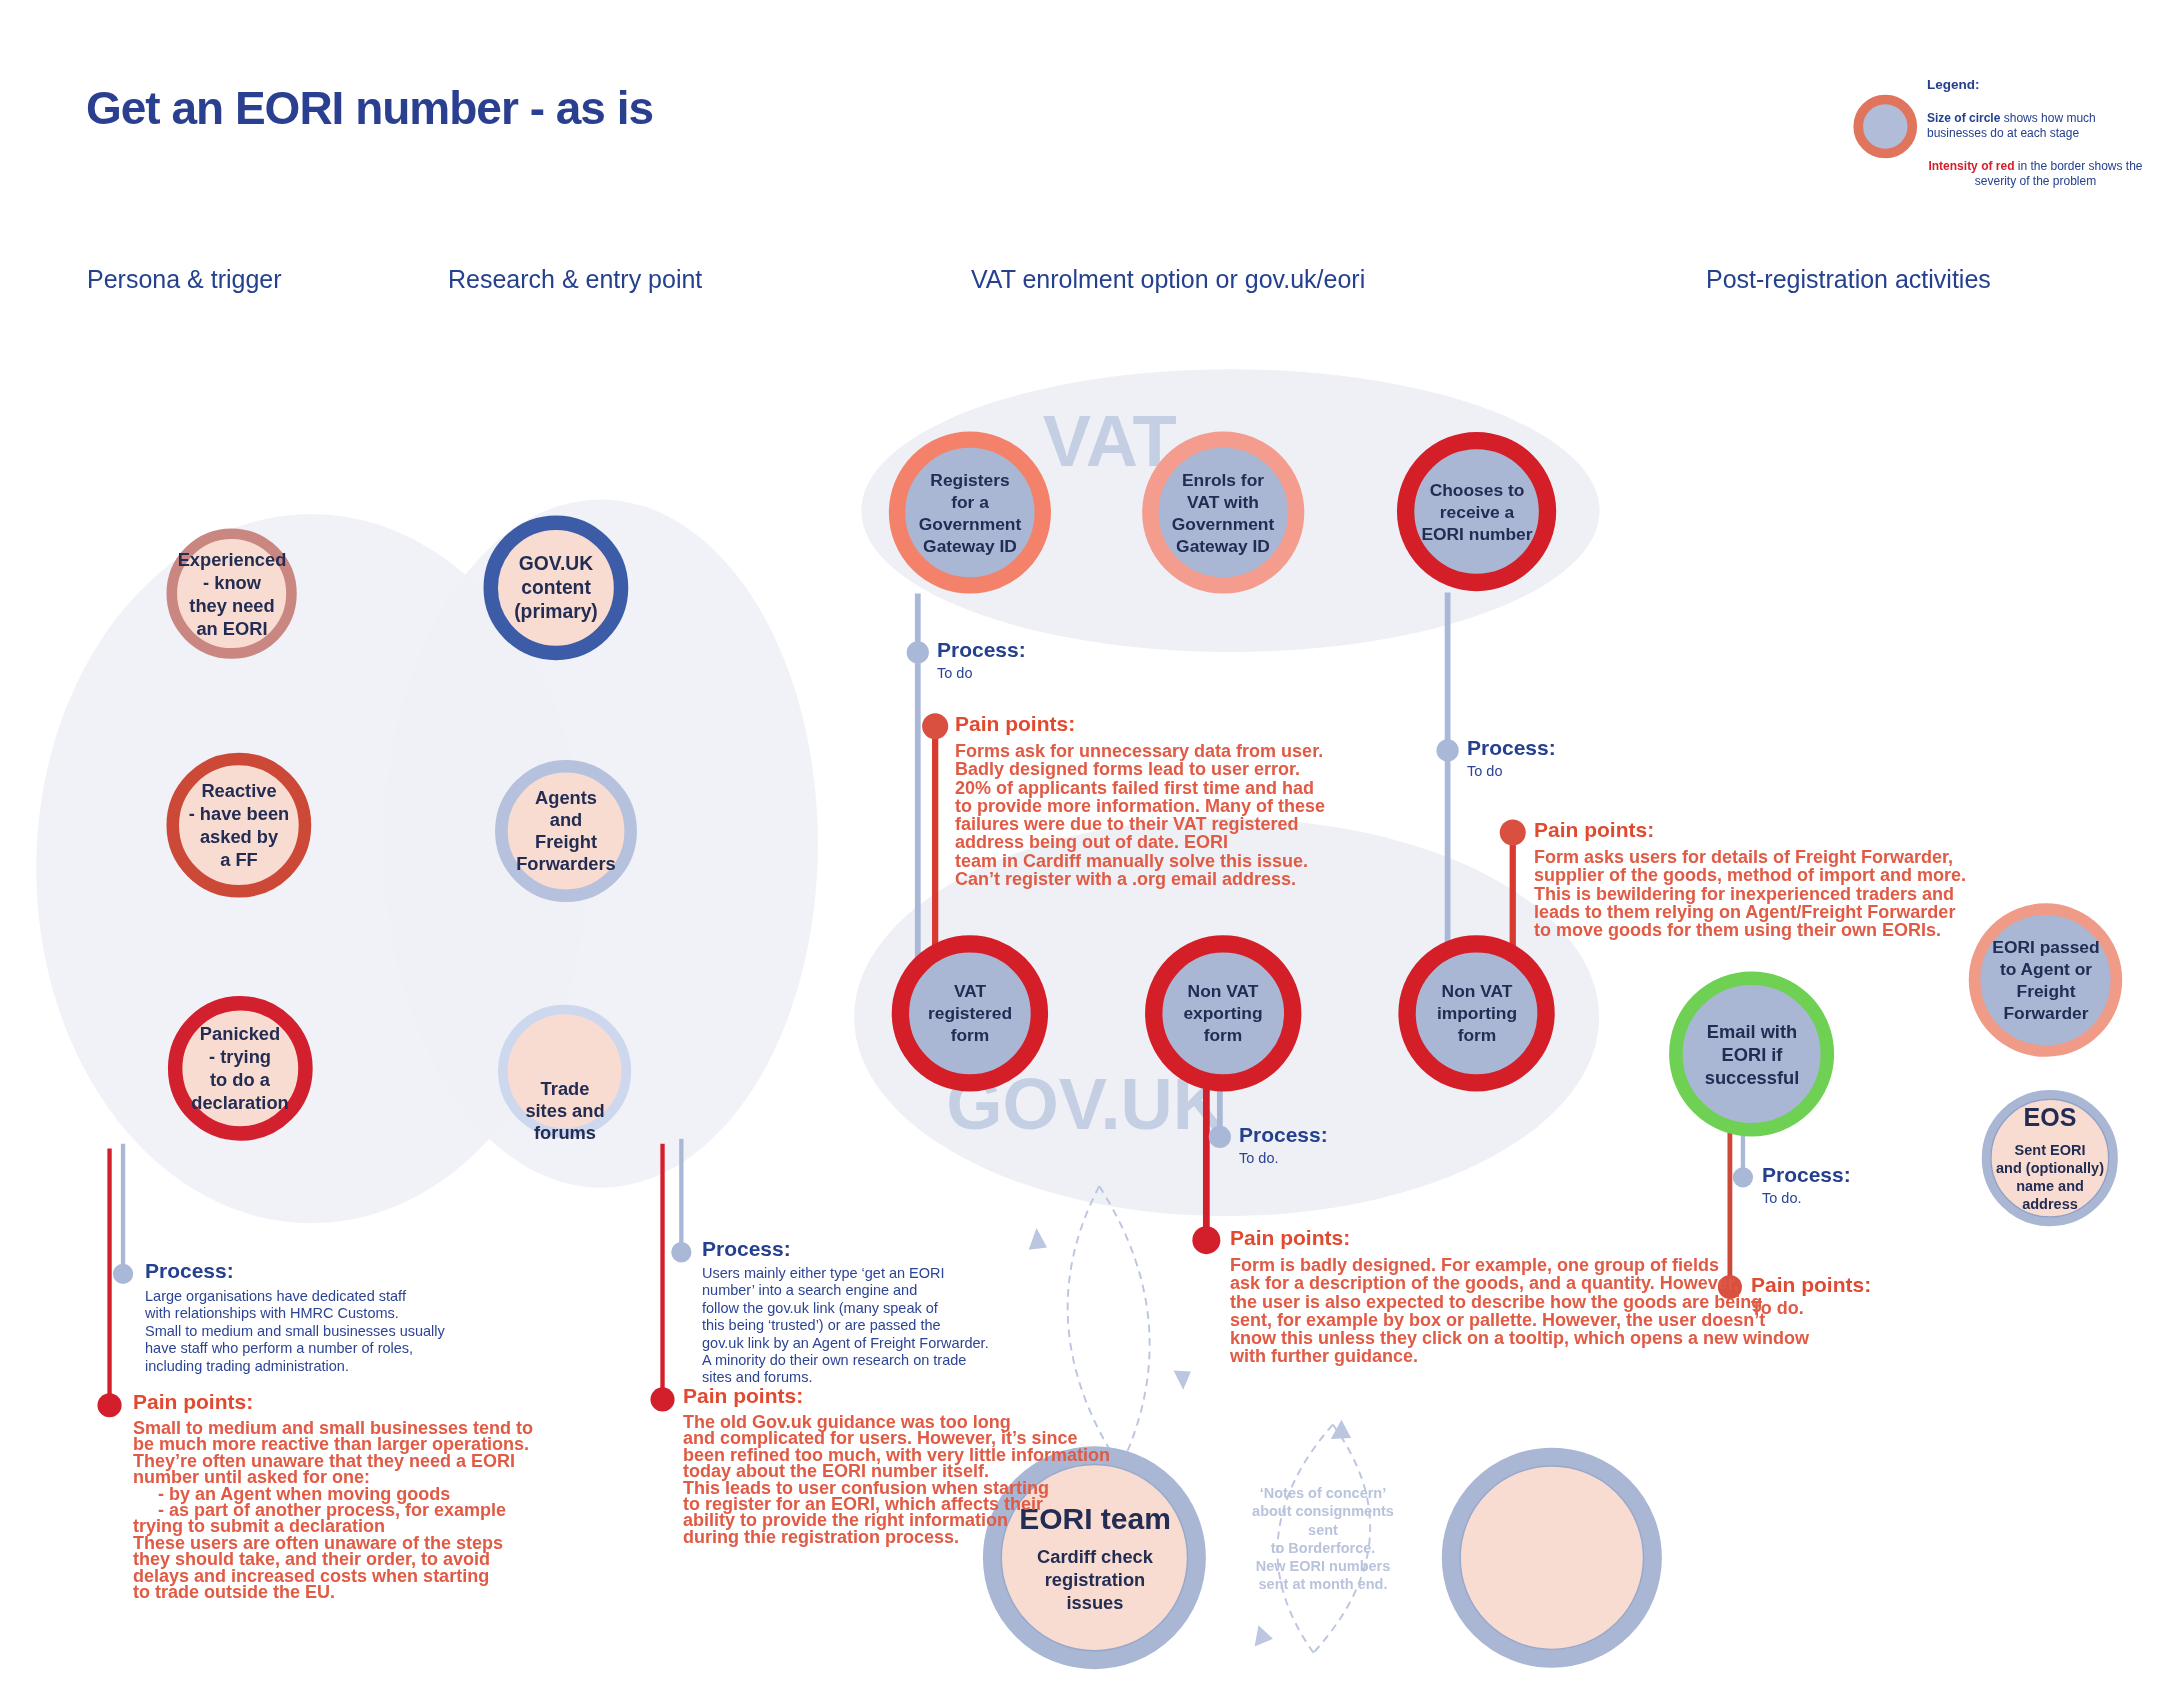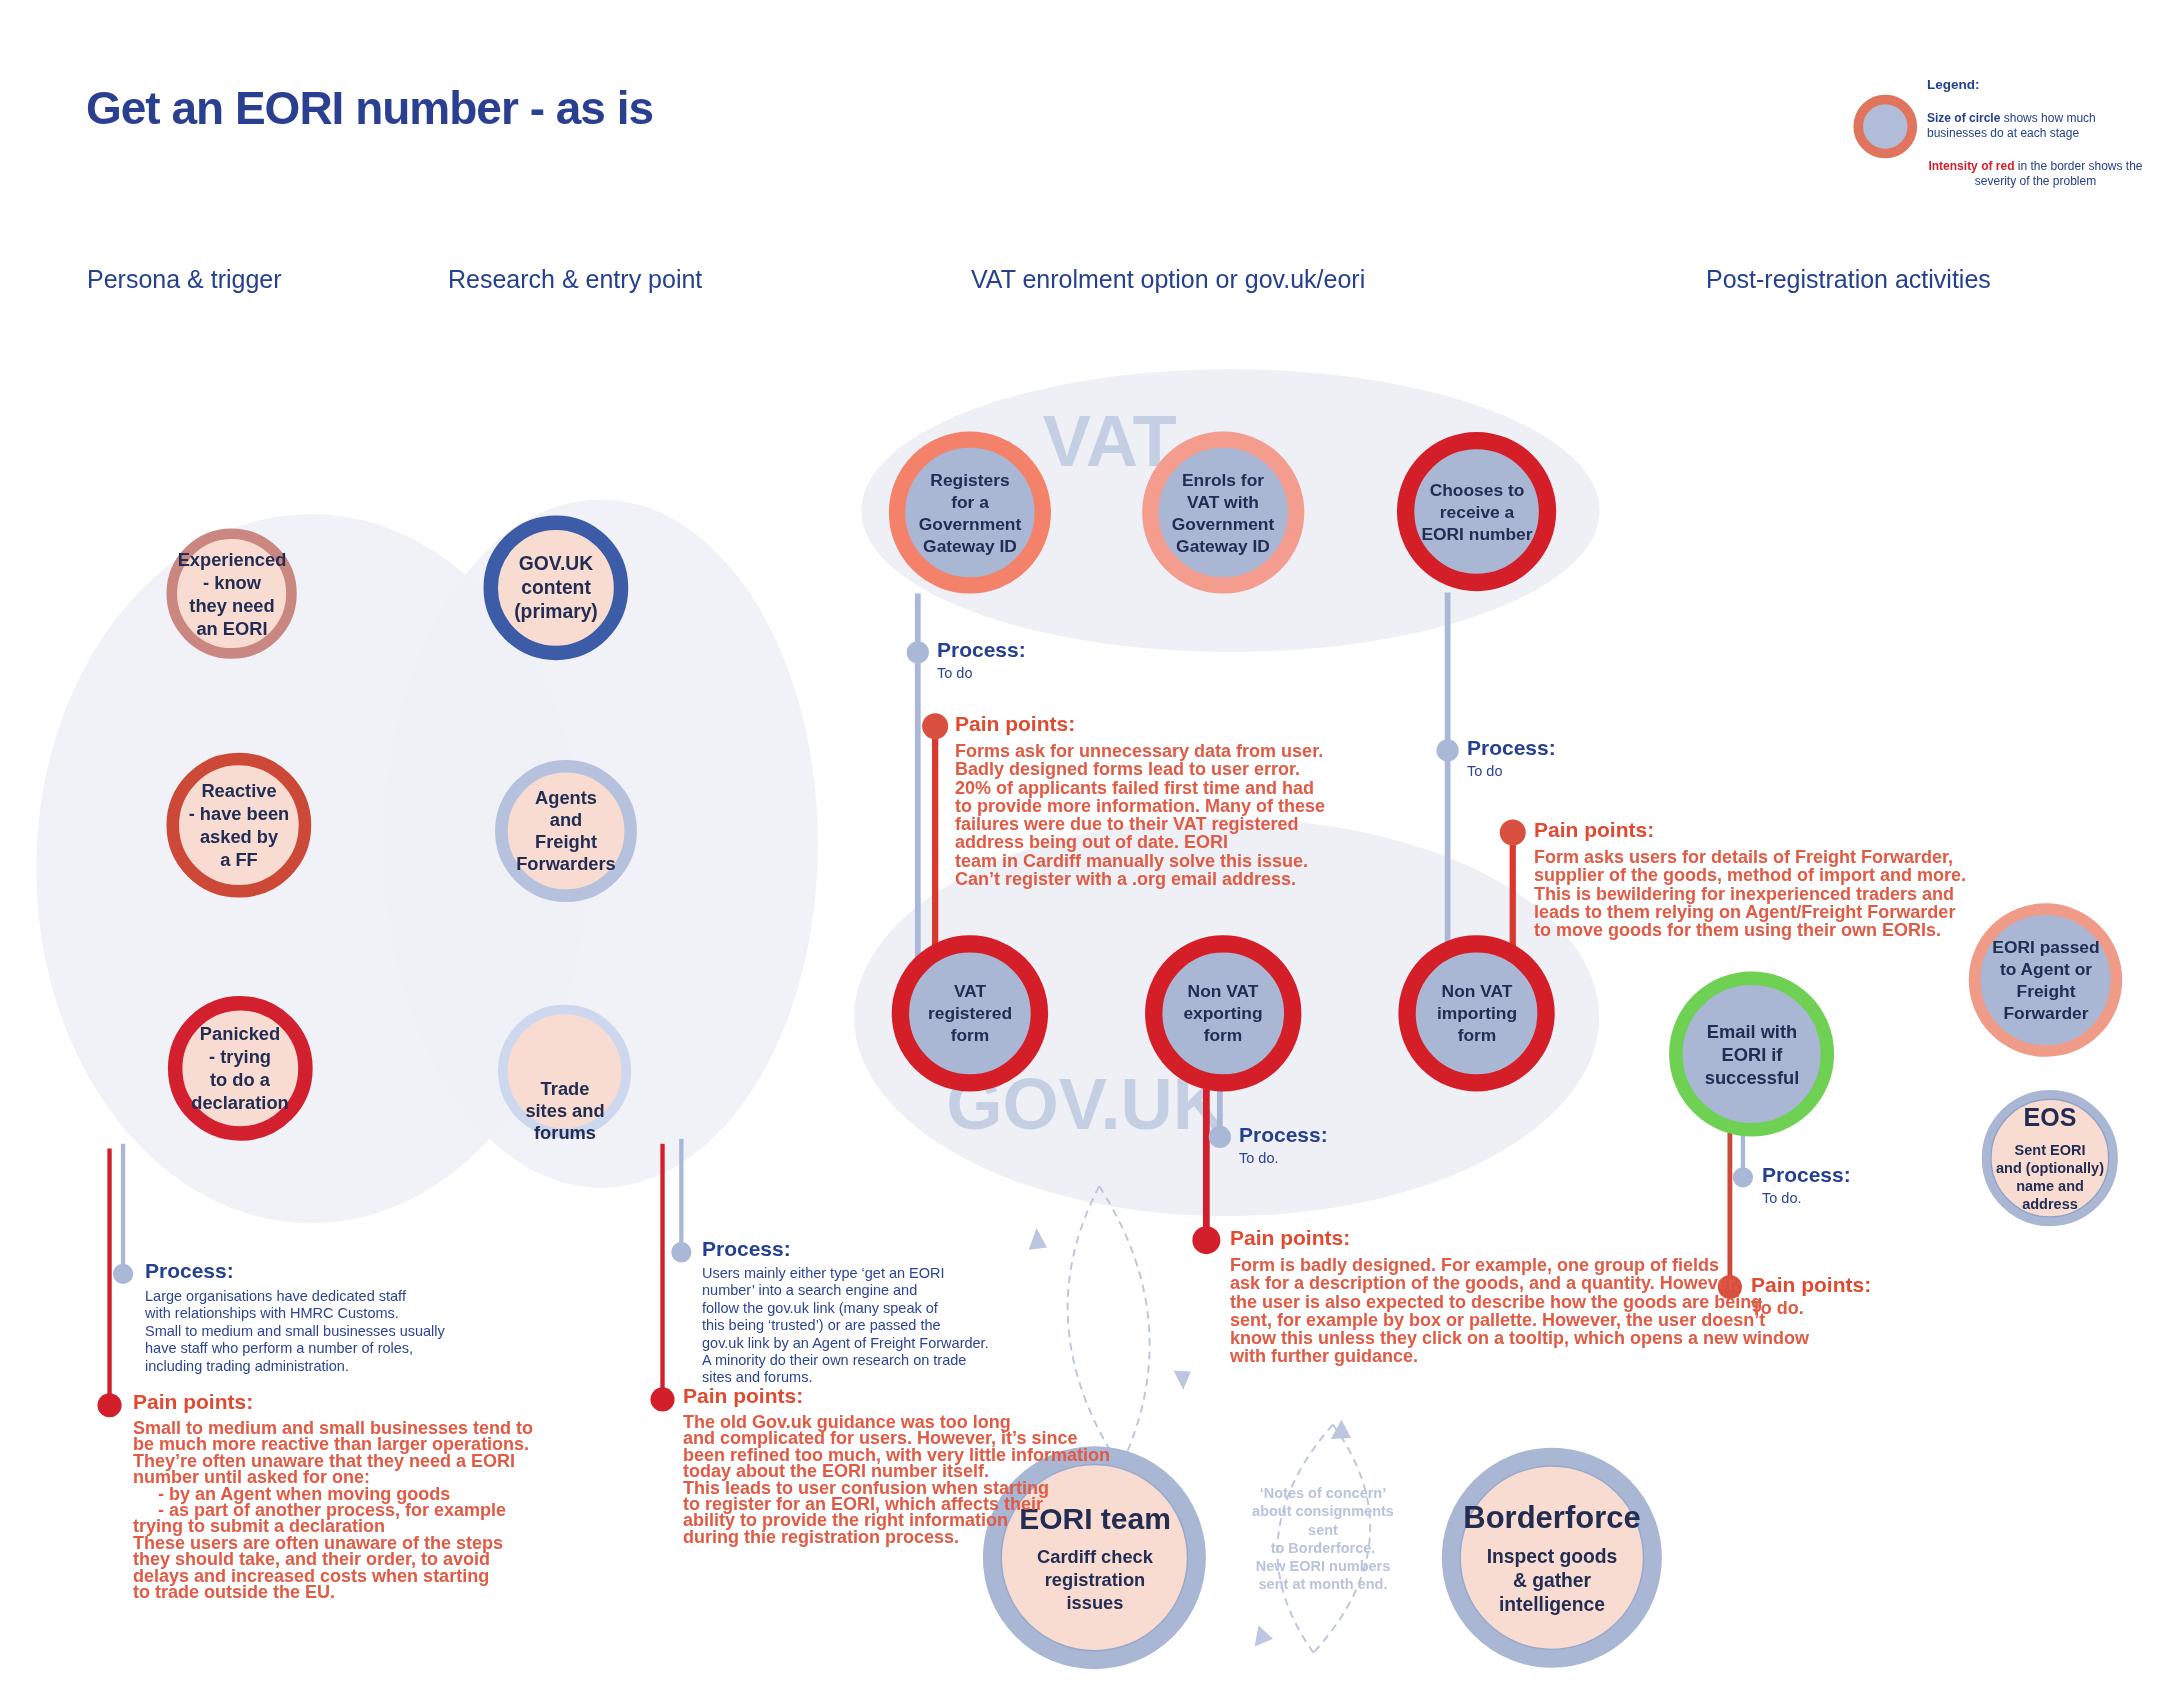--- a/index.html
+++ b/index.html
@@ -183,26 +183,20 @@
   </div>
 
   <div class="circle-label" style="left:2050px;top:1158px;width:135px;">
     <div style="font-size:25px;">EOS</div>
     <div style="font-size:14.5px;line-height:18px;">Sent EORI
 and (optionally)
 name and
 address</div>
   </div>
 
-  <div class="circle-label" style="left:1552px;top:1558px;width:203px;">
-    <div style="font-size:31px;">Borderforce</div>
-    <div style="font-size:19.3px;line-height:24px;">Inspect goods
-&amp; gather
-intelligence</div>
-  </div>
 
   <div class="loop-note" style="left:1323px;top:1539px;width:174px;">‘Notes of concern’
 about consignments sent
 to Borderforce.
 New EORI numbers
 sent at month end.</div>
 
   <div class="abs proc-head" style="left:145px;top:1259px;">Process:</div>
   <div class="abs proc-body" style="left:145px;top:1288px;">Large organisations have dedicated staff
 with relationships with HMRC Customs.

